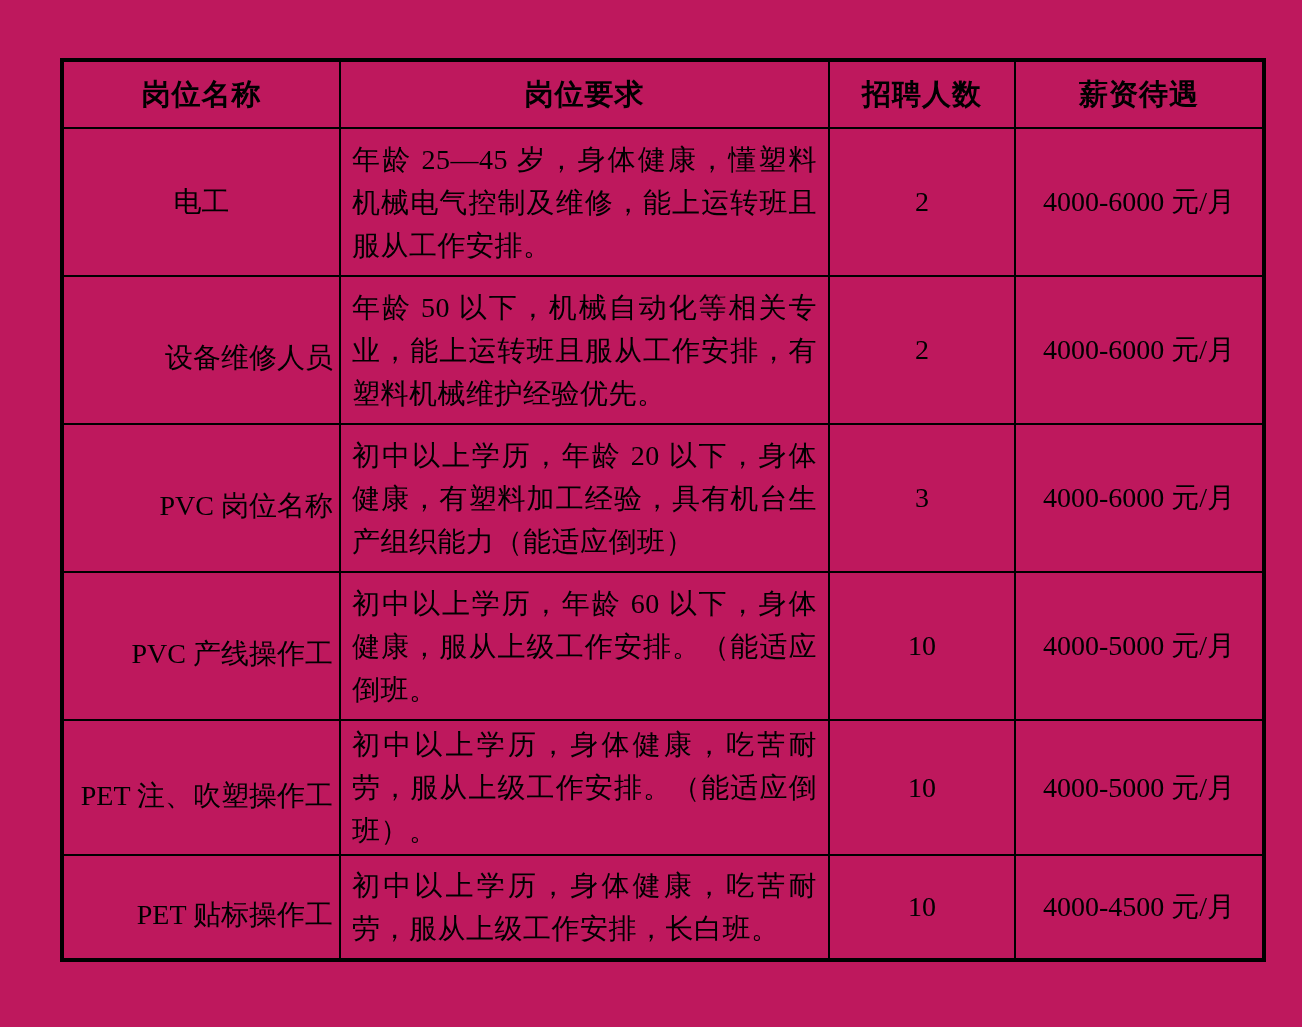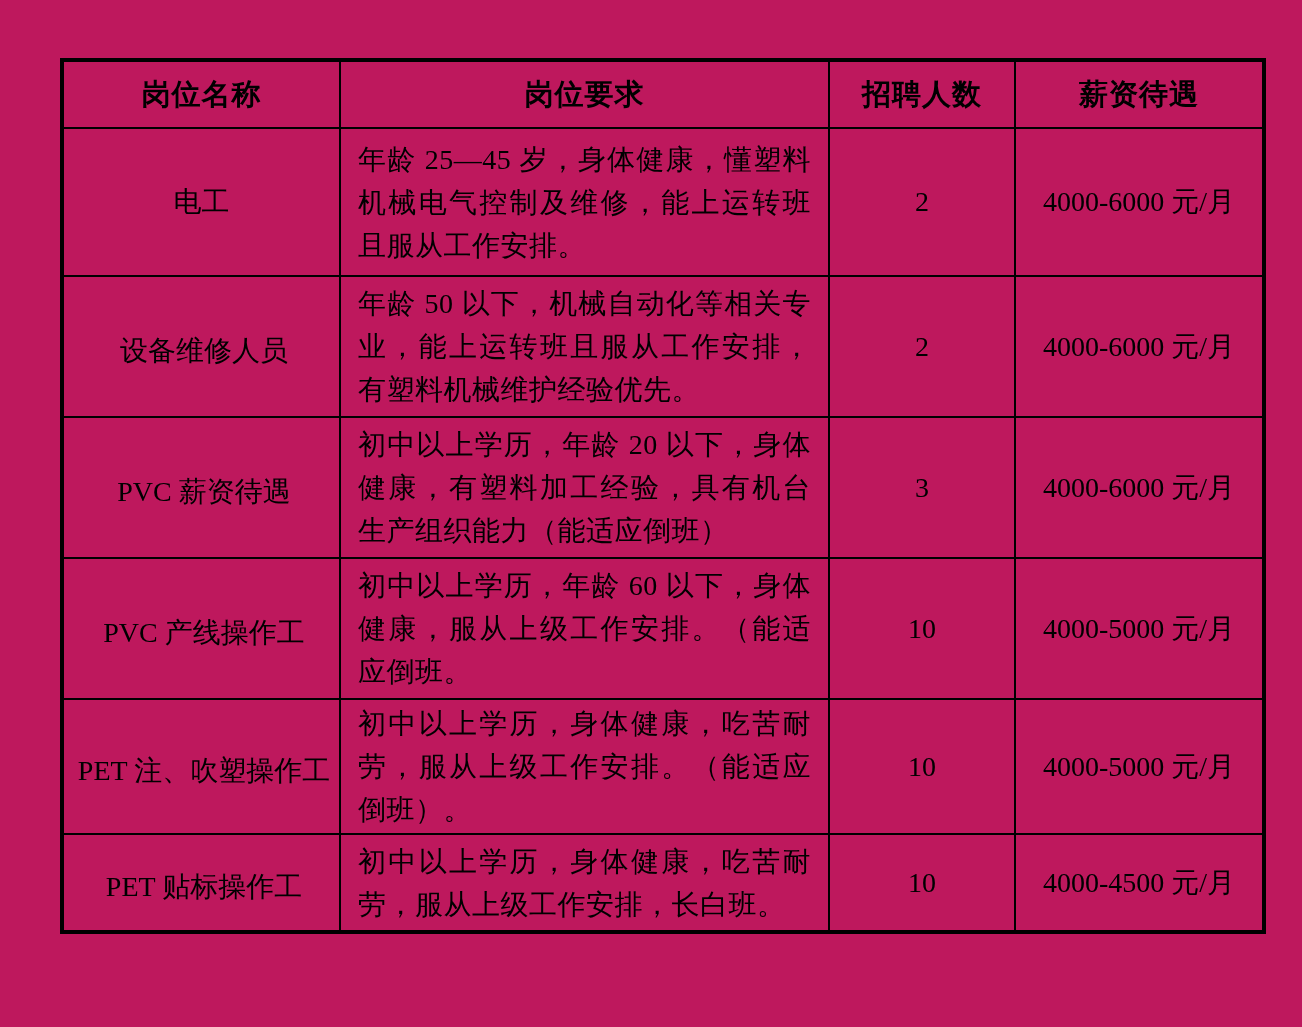--- a/index.html
+++ b/index.html
@@ -45,32 +45,32 @@
     font-size: 29px;
     font-weight: bold;
     text-align: center;
     letter-spacing: 1px;
   }
   
   tr.data-row-tall td { height: 130px; }
   tr.data-row-short td { height: 86px; }
   td.name-cell {
     font-size: 28px;
-    text-align: center;
-    padding: 9px 6px 0 11px;
+    text-align: right;
+    padding: 16px 6px 0 11px;
   }
   td.name-cell.name-center {
     text-align: center;
     padding: 8px 4px;
   }
   td.req-cell {
     font-size: 28px;
     line-height: 43px;
     text-align: justify;
-    padding: 2px 17px;
+    padding: 2px 11px;
     letter-spacing: 0.5px;
     border-radius: 21px;
   }
   td.count-cell {
     font-size: 28px;
     text-align: center;
   }
   td.salary-cell {
     font-size: 28px;
     text-align: center;
@@ -106,21 +106,21 @@
     </tr>
 
     <tr class="data-row-tall">
       <td class="name-cell">设备维修人员</td>
       <td class="req-cell">年龄 50 以下，机械自动化等相关专业，能上运转班且服从工作安排，有塑料机械维护经验优先。</td>
       <td class="count-cell">2</td>
       <td class="salary-cell">4000-6000 元/月</td>
     </tr>
 
     <tr class="data-row-tall">
-      <td class="name-cell">PVC 薪资待遇</td>
+      <td class="name-cell">PVC 岗位名称</td>
       <td class="req-cell">初中以上学历，年龄 20 以下，身体健康，有塑料加工经验，具有机台生产组织能力（能适应倒班）</td>
       <td class="count-cell">3</td>
       <td class="salary-cell">4000-6000 元/月</td>
     </tr>
 
     <tr class="data-row-tall">
       <td class="name-cell">PVC 产线操作工</td>
       <td class="req-cell">初中以上学历，年龄 60 以下，身体健康，服从上级工作安排。（能适应倒班。</td>
       <td class="count-cell">10</td>
       <td class="salary-cell">4000-5000 元/月</td>

